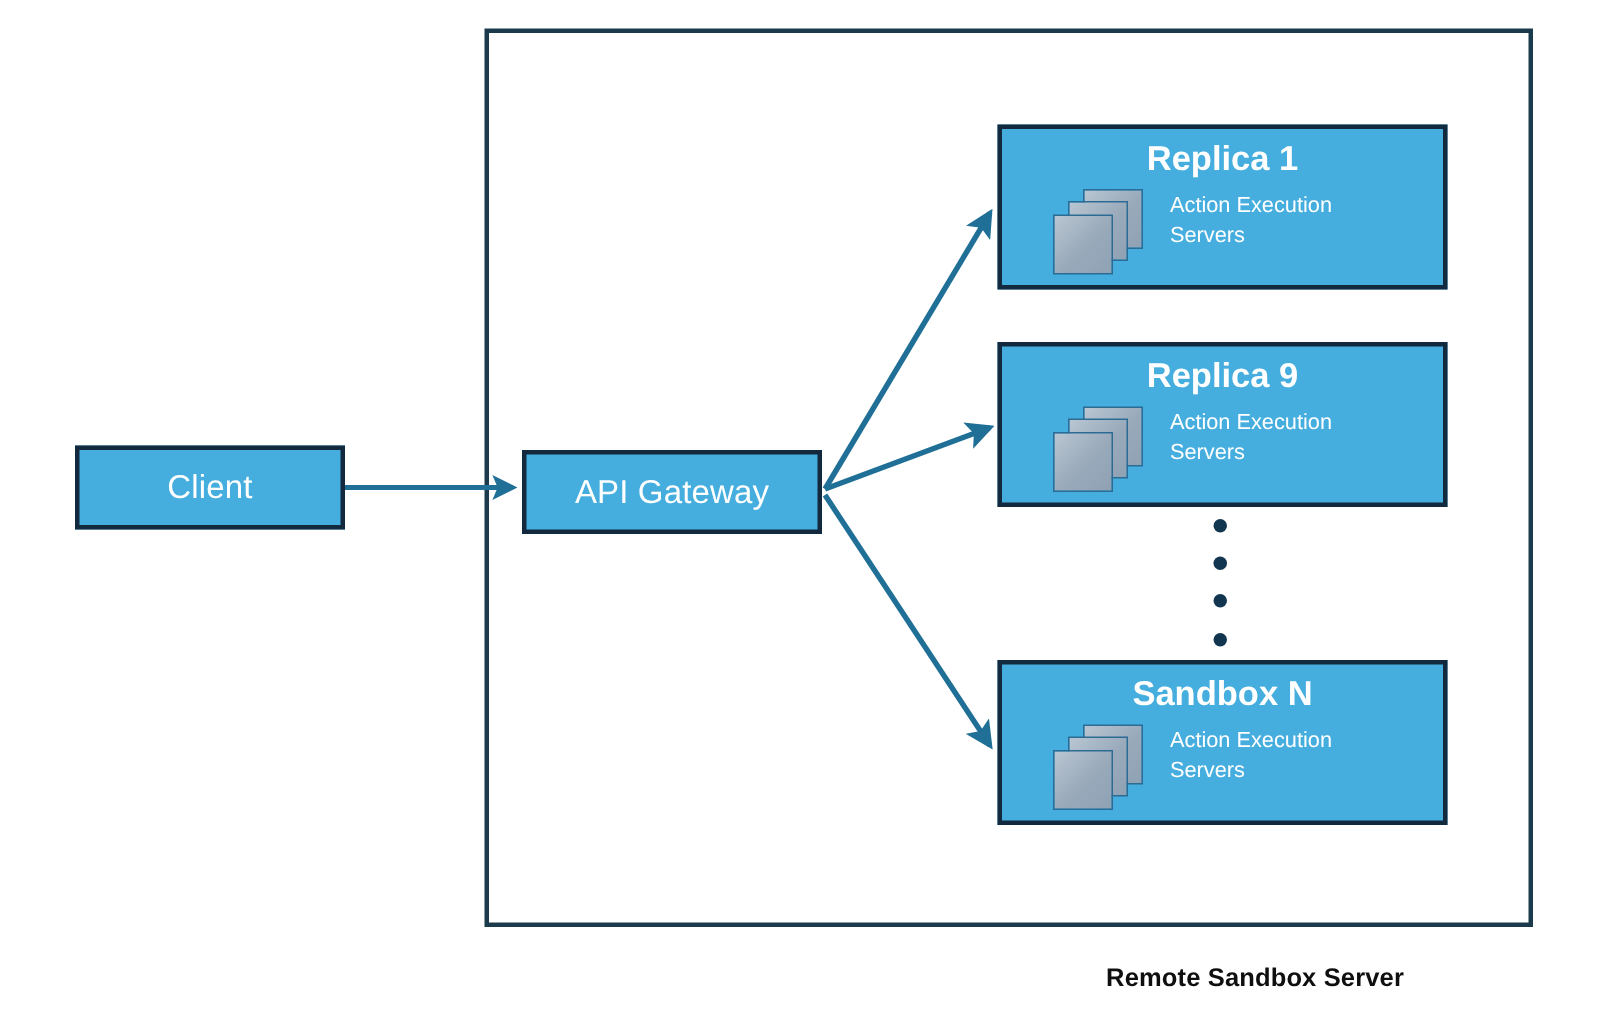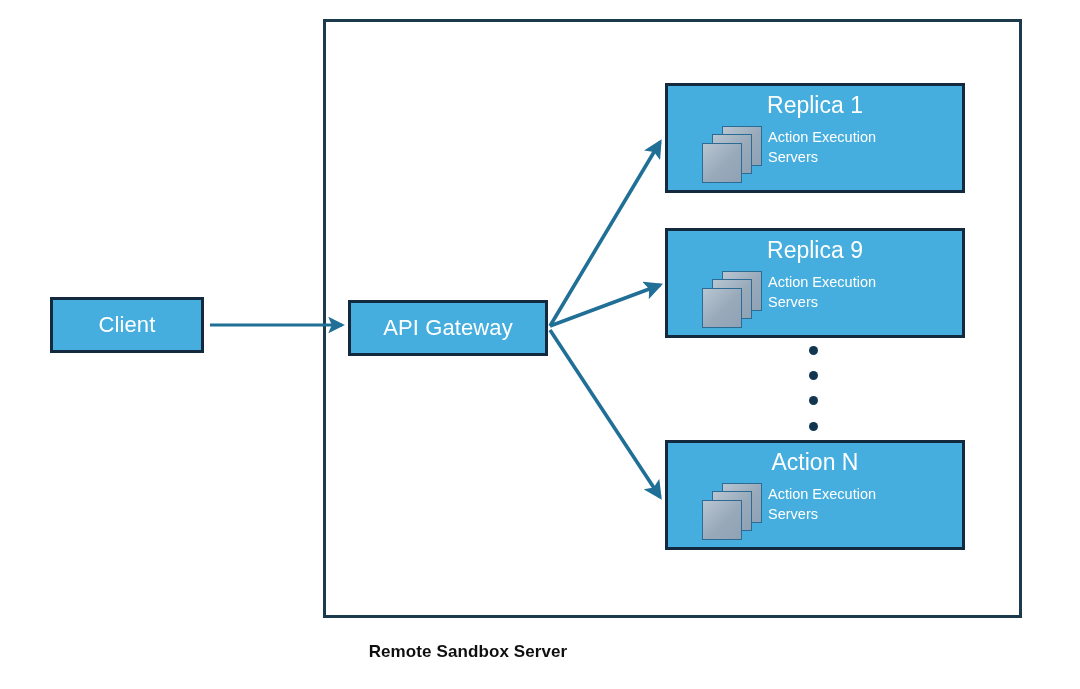--- a/index.html
+++ b/index.html
@@ -34,21 +34,21 @@
   .node {
     position: absolute;
     box-sizing: border-box;
     background: #45aede;
     border: 3px solid #13293d;
     color: #ffffff;
   }
   .node-client {
     left: 50px;
     top: 297px;
-    width: 154px;
+    width: 180px;
     height: 56px;
     display: flex;
     align-items: center;
     justify-content: center;
   }
   .node-gateway {
     left: 348px;
     top: 300px;
     width: 200px;
     height: 56px;
@@ -77,29 +77,30 @@
   .replica-title {
     position: absolute;
     top: 6px;
     left: 0;
     right: 0;
     text-align: center;
     font-size: 23px;
     color: #ffffff;
     line-height: 1.15;
     white-space: nowrap;
+    font-weight: bold;
   }
   .replica-body {
     position: absolute;
     top: 40px;
     left: 34px;
     right: 8px;
     display: flex;
     align-items: flex-start;
-    gap: 4px;
+    gap: 16px;
   }
   
   .servers-icon {
     position: relative;
     width: 62px;
     height: 58px;
     flex: 0 0 auto;
   }
   .servers-icon i {
     position: absolute;
@@ -130,21 +131,21 @@
     font-weight: 700;
     color: #111111;
     white-space: nowrap;
   }
   
   .page-caption {
     position: absolute;
     left: 0;
     top: 642px;
     width: 936px;
-    text-align: center;
+    text-align: right;
     font-size: 17px;
     font-weight: 700;
     color: #0f0f0f;
     letter-spacing: 0.1px;
   }
   
   .ellipsis-dot {
     position: absolute;
     width: 9px;
     height: 9px;
@@ -217,21 +218,21 @@
   </div>
 
   <div>
     <span class="ellipsis-dot" style="left:809px; top:346px;"></span>
     <span class="ellipsis-dot" style="left:809px; top:371px;"></span>
     <span class="ellipsis-dot" style="left:809px; top:396px;"></span>
     <span class="ellipsis-dot" style="left:809px; top:422px;"></span>
   </div>
 
   <div class="node node-replica replica-n">
-    <div class="replica-title">Action N</div>
+    <div class="replica-title">Sandbox N</div>
     <div class="replica-body">
       <span class="servers-icon">
         <i class="s1"></i>
           <i class="s2"></i>
           <i class="s3"></i>
       </span>
       <span class="replica-sub">Action Execution Servers</span>
     </div>
   </div>
 

